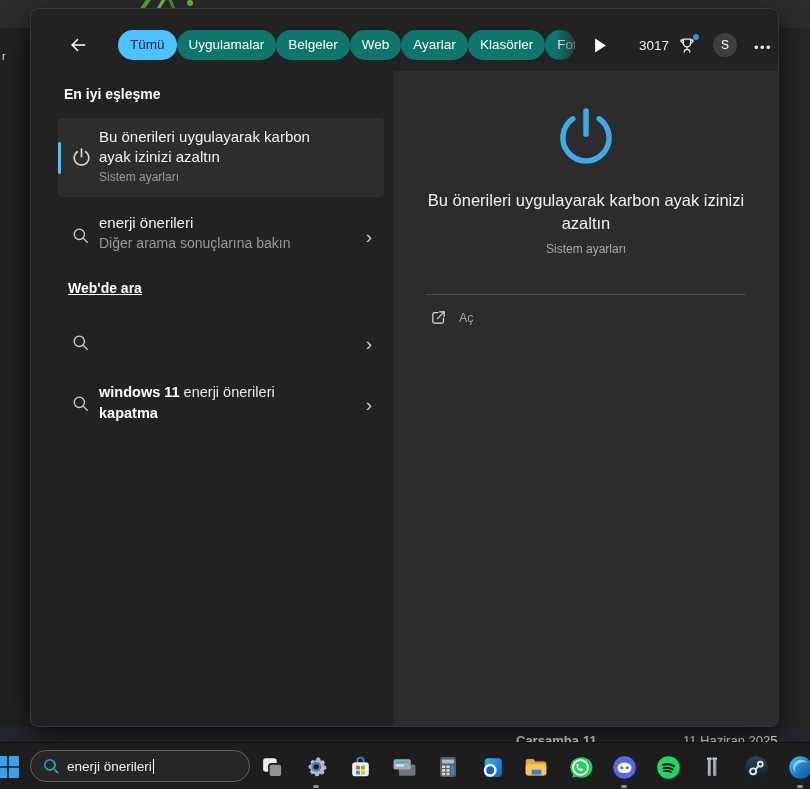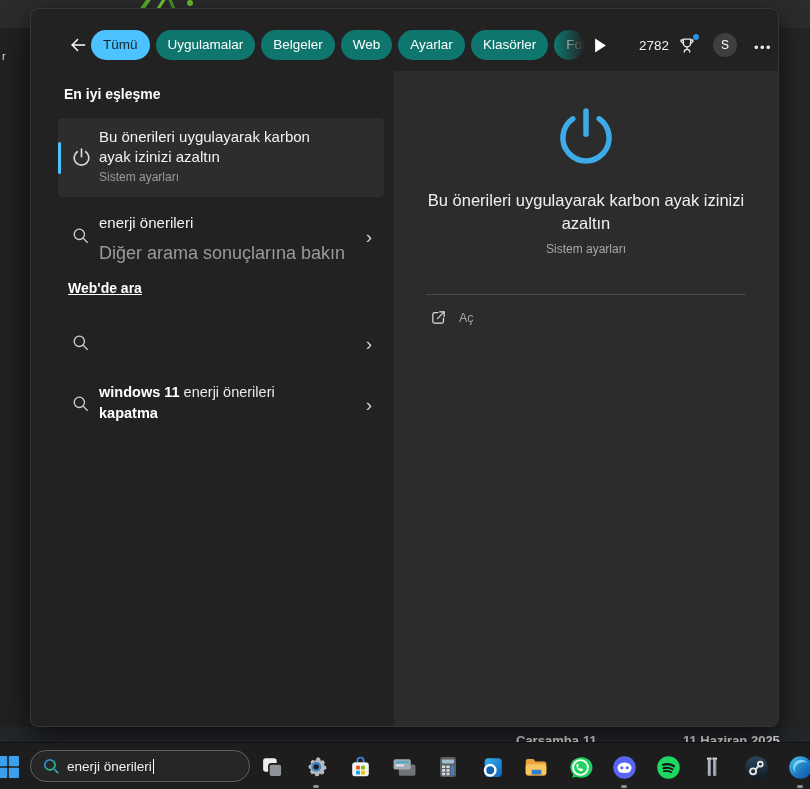--- a/index.html
+++ b/index.html
@@ -10,31 +10,31 @@
 
   
   .desk-top   { left:0; top:0; width:810px; height:28px; background:#2c2c2e; }
   .desk-left  { left:0; top:28px; width:30px; height:714px; background:#212121; }
   .desk-right { left:779px; top:28px; width:31px; height:714px; background:#252525; }
   .desk-left .edge-txt { position:absolute; left:2px; top:22px; color:#dcdcdc; font-size:11px; }
   .desk-bottom{ left:0; top:727px; width:810px; height:15px; background:#23262b; overflow:hidden; }
   .wp-caption { position:absolute; left:35px; top:3px; font-size:17px; font-weight:bold; color:#f2f2f2; white-space:nowrap; }
   .wg-day  { position:absolute; left:516px; top:6px; font-size:13px; font-weight:bold; color:#e8e8e8; }
   .wg-num  { position:absolute; left:583px; top:6px; font-size:13px; font-weight:bold; color:#e8e8e8; }
-  .wg-date { position:absolute; left:683px; top:6px; font-size:13px; font-weight:bold; color:#e8e8e8; white-space:nowrap; }
+  .wg-date { position:absolute; left:683px; top:6px; font-size:13px; font-weight:normal; color:#e8e8e8; white-space:nowrap; }
 
   
   .panel { left:30px; top:8px; width:749px; height:719px; background:#222222;
     border:1px solid rgba(255,255,255,.09); border-radius:8px;
     box-shadow:0 10px 30px rgba(0,0,0,.65); overflow:hidden; }
 
   .back-btn { position:absolute; left:34px; top:23px; width:26px; height:26px; display:flex;
     align-items:center; justify-content:center; border-radius:4px; cursor:pointer; }
 
-  .tabs { position:absolute; left:60px; top:21px; display:flex; gap:6px; align-items:center; }
+  .tabs { position:absolute; left:87px; top:21px; display:flex; align-items:center; }
   .pill { height:30px; line-height:30px; padding:0 12px; border-radius:15px; background:#0f766e;
     color:#ffffff; font-size:13.5px; white-space:nowrap; cursor:pointer; }
   .pill.active { background:#4cc2ff; color:#15262e; }
   .pill-clip { width:30px; height:30px; overflow:hidden; }
   .tab-fade { position:absolute; left:524px; top:19px; width:40px; height:34px;
     background:linear-gradient(to right, rgba(34,34,34,0), #222222 75%); pointer-events:none; }
   .tab-scroll { position:absolute; left:560px; top:26px; width:18px; height:20px; display:flex;
     align-items:center; justify-content:center; cursor:pointer; }
 
   .points { position:absolute; left:596px; top:29px; width:42px; text-align:right;
@@ -53,21 +53,21 @@
   .item .i-ico { position:absolute; left:13px; }
   .item .chev { position:absolute; right:12px; color:#d0d0d0; font-size:19px; line-height:1; }
   .best { top:109px; height:79px; background:#2d2d2d; }
   .best .accent { position:absolute; left:0; top:24px; width:3px; height:32px; background:#4cc2ff; border-radius:2px; }
   .best .txt { position:absolute; left:41px; top:9px; }
   .best .t1 { width:245px; color:#f2f2f2; font-size:15px; line-height:20px; }
   .sub { color:#9a9a9a; font-size:12px; margin-top:3px; }
   .sugg { top:196px; height:62px; }
   .sugg .txt { position:absolute; left:41px; top:9px; }
   .sugg .t1 { color:#f2f2f2; font-size:15px; }
-  .sugg .sub { font-size:18px; margin-top:12px; }
+  .sugg .sub { font-size:14px; margin-top:4px; }
   .webitem { height:56px; }
   .webitem .para { position:absolute; left:41px; top:7px; font-size:14px; line-height:21px; color:#e8e8e8; }
   .w1 .para { width:258px; }
   .w2 .para { width:230px; font-size:14.5px; }
   .para b { color:#ffffff; }
   .para .gray { color:#9a9a9a; }
 
   
   .preview { position:absolute; left:363px; top:62px; width:384px; height:657px; background:#2c2c2c; }
   .pv-power { position:absolute; left:159px; top:33px; width:66px; height:66px; }
@@ -136,21 +136,21 @@
         <div class="pill">Fotoğraflar</div>
       </div>
     </div>
     <div class="tab-fade"></div>
     <div class="tab-scroll">
       <svg width="13" height="15" viewBox="0 0 12 14">
           <path d="M1 0.5 11 7 1 13.5z" fill="#ffffff"></path>
         </svg>
     </div>
 
-    <div class="points">2782</div>
+    <div class="points">3017</div>
     <div class="trophy">
       <svg width="22" height="22" viewBox="0 0 24 24" fill="none" stroke="#e8e8e8" stroke-width="1.5" stroke-linecap="round" stroke-linejoin="round">
         <path d="M8 4.5h8V9a4 4 0 0 1-8 0z"></path>
         <path d="M8 5.5H5.6a2.5 2.5 0 0 0 2.7 3.2"></path>
         <path d="M16 5.5h2.4a2.5 2.5 0 0 1-2.7 3.2"></path>
         <path d="M12 13v2.5"></path>
         <path d="M9 18.5c0-1.6 1.3-2.8 3-2.8s3 1.2 3 2.8"></path>
       </svg>
       <span class="badge"></span>
     </div>

